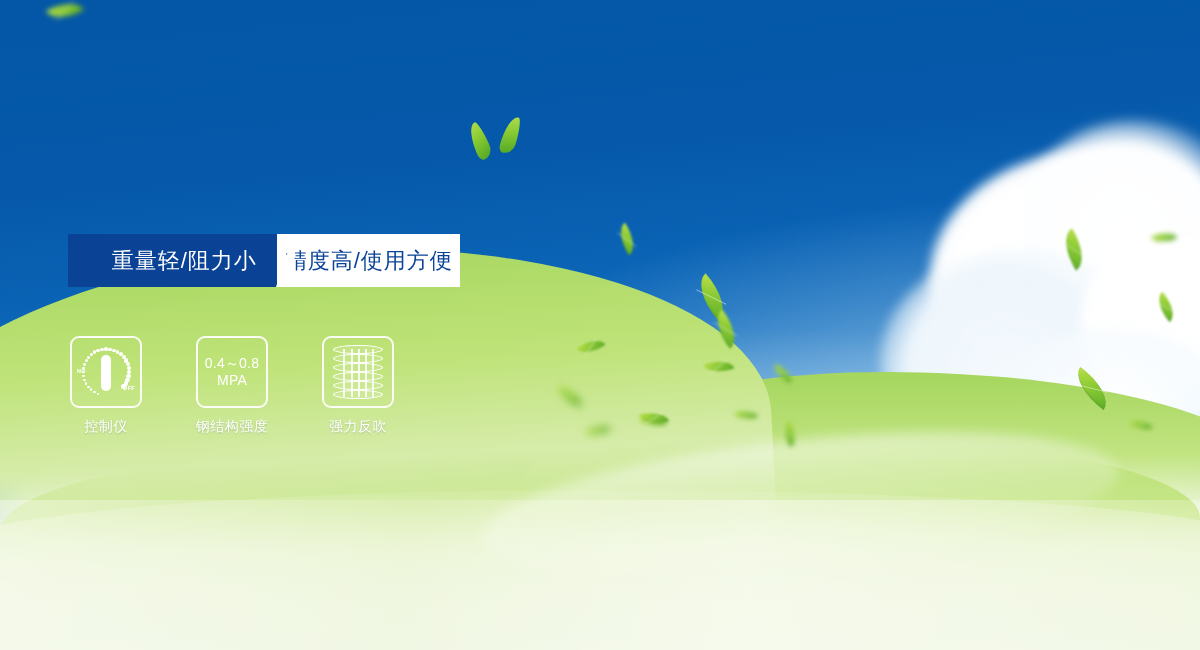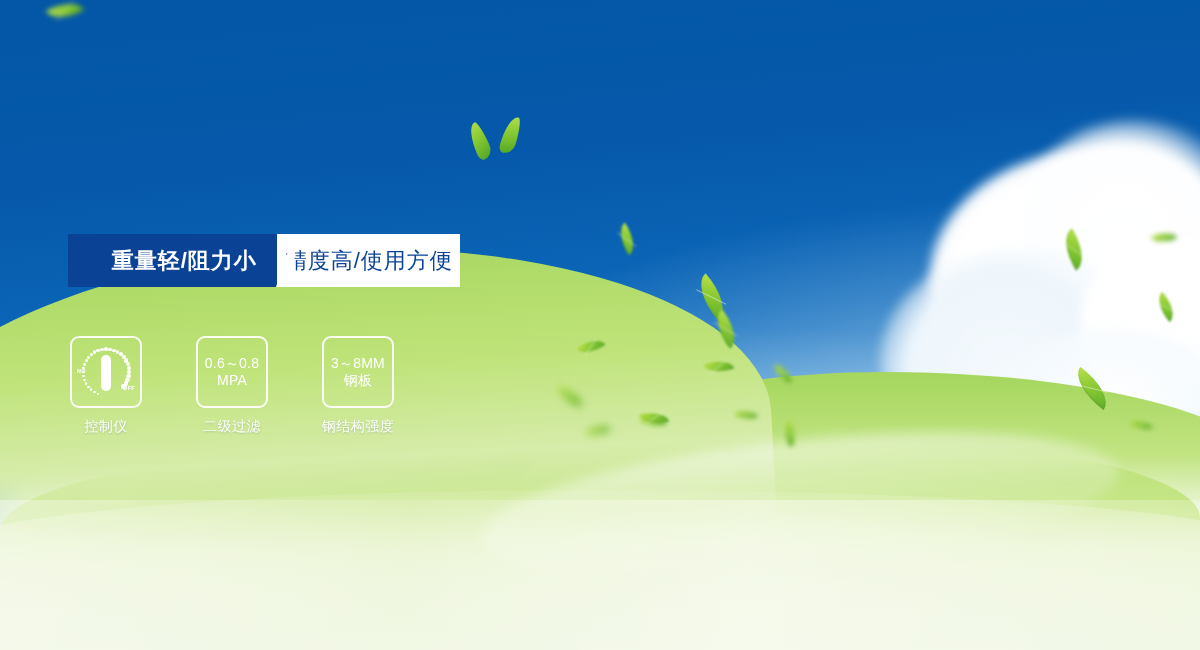--- a/index.html
+++ b/index.html
@@ -146,21 +146,21 @@
     position:absolute;left:68px;top:234px;
     width:392px;height:53px;
     display:flex;
   }
   .sub-left{
     position:relative;
     width:198px;height:53px;
     background:#0a4396;
     display:flex;align-items:center;justify-content:center;
     color:#ffffff;
-    font-size:22px;font-weight:bold;letter-spacing:1px;
+    font-size:22px;font-weight:normal;letter-spacing:1px;
     z-index:2;
     padding-left:23px;
   }
   .sub-left::after{
     content:"";position:absolute;right:-17px;top:0;
     width:0;height:0;
     border-style:solid;
     border-width:0 0 53px 18px;
     border-color:transparent transparent #ffffff transparent;
   }
@@ -340,34 +340,45 @@
             <div class="dot" style="width: 4.43448px; height: 4.43448px; left: 48.3957px; top: 33.6492px;"></div>
             <div class="dot" style="width: 4.51724px; height: 4.51724px; left: 46.66px; top: 37.2414px;"></div>
             <div class="dot" style="width: 4.6px; height: 4.6px; left: 44.319px; top: 40.4841px;"></div>
           </div>
       </div>
       <div class="flabel">控制仪</div>
     </div>
 
     <div class="feature">
       <div class="fbox">
-        <div class="ftext">0.6～0.8</div>
+        <div class="ftext">0.4～0.8</div>
         <div class="ftext">MPA</div>
-      </div>
-      <div class="flabel">二级过滤</div>
-    </div>
-
-
-    <div class="feature">
-      <div class="fbox">
-        <div class="ftext">3～8MM</div>
-        <div class="ftext">钢板</div>
       </div>
       <div class="flabel">钢结构强度</div>
     </div>
 
+    <div class="feature">
+      <div class="fbox">
+        <div class="ic-rings">
+          <div class="bar" style="left:10px"></div>
+          <div class="bar" style="left:18px"></div>
+          <div class="bar" style="left:25px"></div>
+          <div class="bar" style="left:32px"></div>
+          <div class="bar" style="left:39px"></div>
+          <div class="ring" style="top:0px"></div>
+          <div class="ring" style="top:9px"></div>
+          <div class="ring" style="top:18px"></div>
+          <div class="ring" style="top:27px"></div>
+          <div class="ring" style="top:36px"></div>
+          <div class="ring" style="top:45px"></div>
+        </div>
+      </div>
+      <div class="flabel">强力反吹</div>
+    </div>
+
+
 
   </div>
 
   <div class="leaf b1" style="left:578px;top:340px;width:26px;height:13px;transform:rotate(-34deg);"></div>
   <div class="leaf b1" style="left:640px;top:412px;width:28px;height:12px;transform:rotate(-10deg);"></div>
 
 </div>
 
 </body></html>

